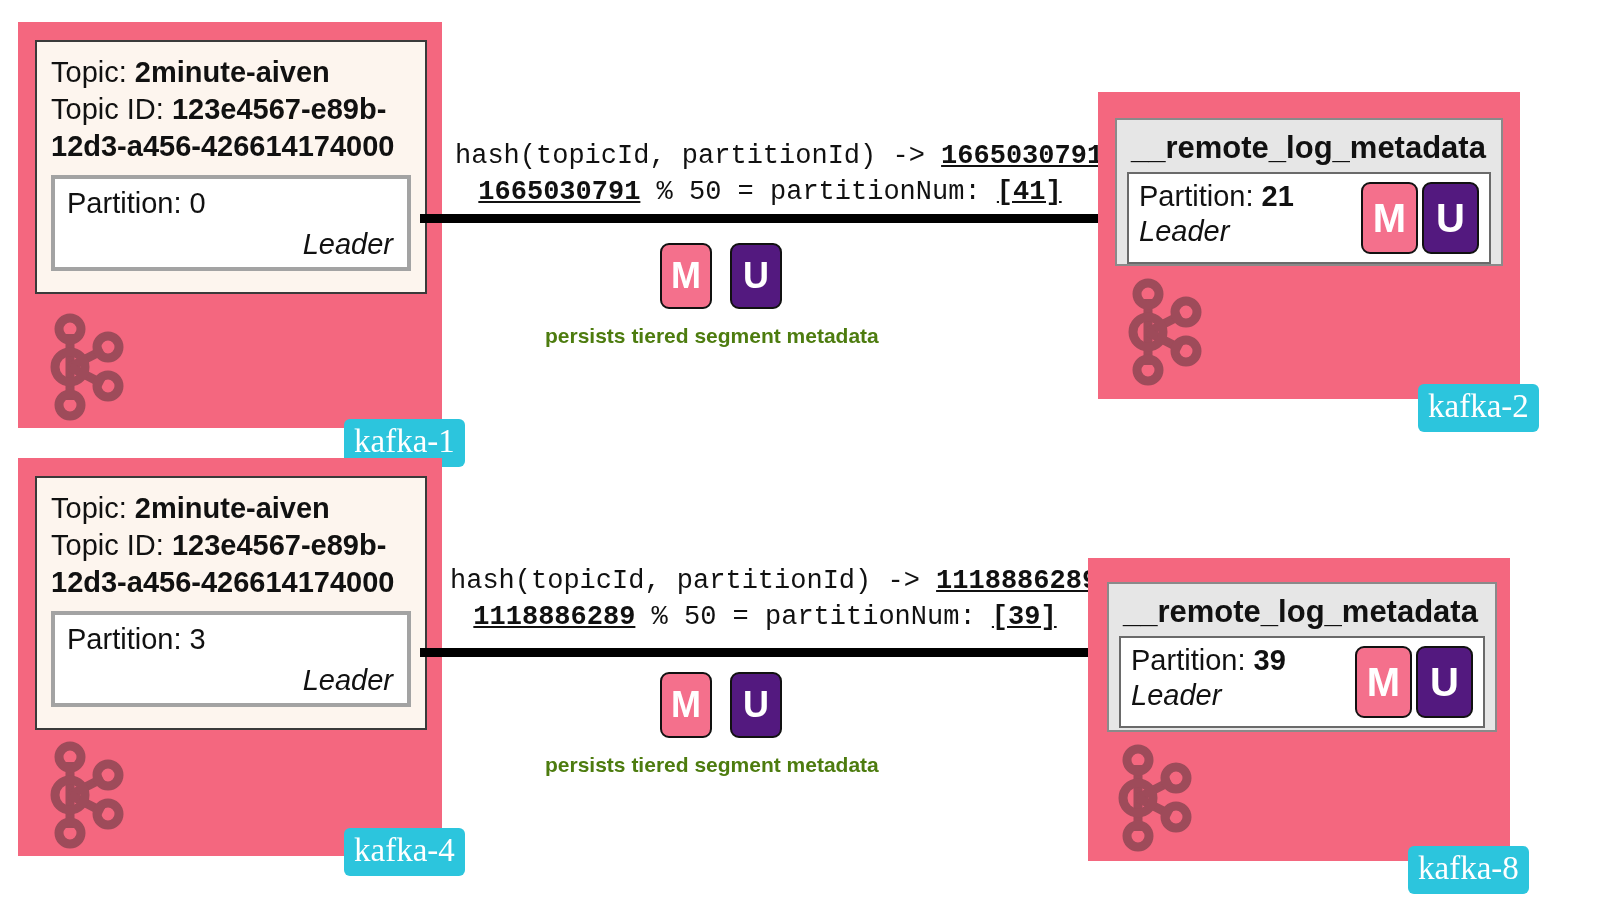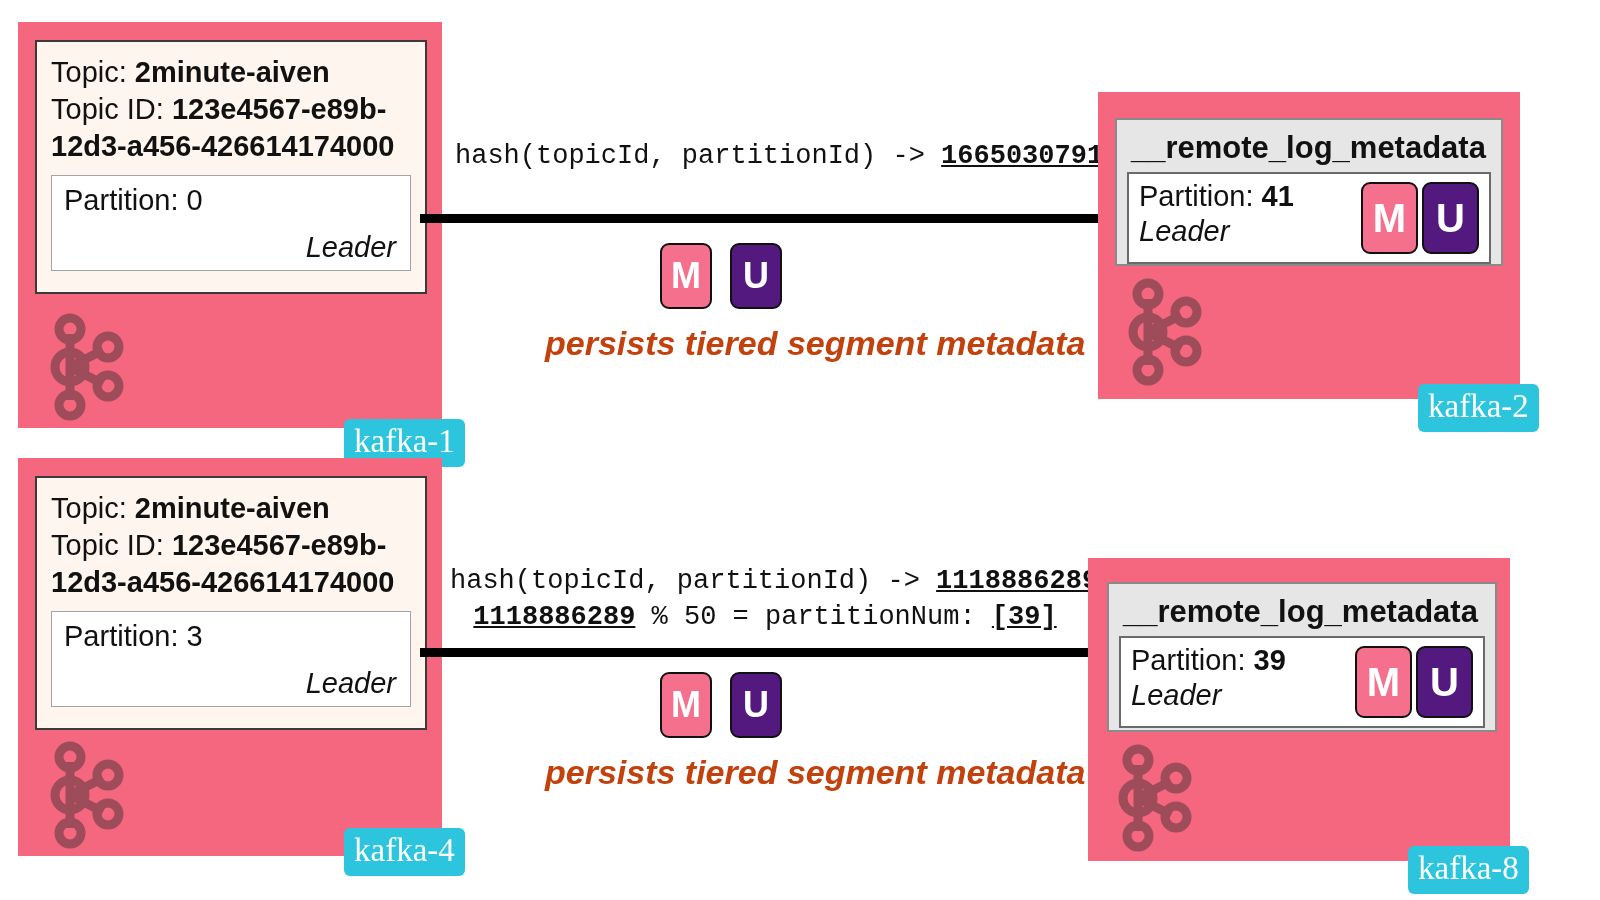--- a/index.html
+++ b/index.html
@@ -65,21 +65,21 @@
     font-size: 29px;
     line-height: 1.28;
     color: #111111;
   }
   .topic-id-wrap .val { font-weight: 700; }
 
   
   .partition-box {
     position: relative;
     background: #ffffff;
-    border: 1px solid #a3a3a3;
+    border: 4px solid #a3a3a3;
     box-sizing: border-box;
     margin-top: 10px;
     height: 96px;
     padding: 8px 12px;
   }
   .partition-label {
     font-size: 29px;
     color: #111111;
     white-space: nowrap;
   }
@@ -170,24 +170,23 @@
   .hash-line b { font-weight: 700; text-decoration: underline; }
   .hash-line.l2 { letter-spacing: 0px; }
 
   .mu-center {
     position: absolute;
     display: flex;
     gap: 18px;
   }
   .persist-caption {
     position: absolute;
-    font-size: 34px;
-    font-style: italic;
+    font-size: 21px;
     font-weight: 600;
-    color: #c2410c;
+    color: #4d7c0f;
     white-space: nowrap;
   }
 
   
   .arrow {
     position: absolute;
     height: 9px;
     background: #000000;
   }
   .arrow-head {
@@ -242,37 +241,40 @@
   <div class="node-badge" style="left:326px; top:397px;">kafka-1</div>
 </div>
 
 <div class="arrow" style="left:420px; top:214px; width:695px;"></div>
 <div class="arrow-head" style="left:1113px; top:202px;"></div>
 
 <div class="hash-block" style="left:455px; top:138px; width:630px;">
   <div class="hash-line l1">
     <span>hash(topicId, partitionId) -&gt; </span><b>1665030791</b>
   </div>
+  <div class="hash-line l2">
+    <b>1665030791</b><span> % 50 = partitionNum: </span><b>[41]</b>
+  </div>
 </div>
 
 <div class="mu-center" style="left:660px; top:243px;">
   <div class="mu-badge m mu-small">M</div>
   <div class="mu-badge u mu-small">U</div>
 </div>
 
 <div class="persist-caption" style="left:545px; top:324px;">persists tiered segment metadata</div>
 
 <div class="broker" style="left:1098px; top:92px; width:422px; height:307px;">
 
   <div class="rlm-card" style="left:17px; top:26px; width:388px; height:148px;">
     <div class="rlm-title">__remote_log_metadata</div>
     <div class="rlm-inner">
       <div class="rlm-part">
         <span>Partition:</span>
-        <span class="val">41</span>
+        <span class="val">21</span>
       </div>
       <div class="rlm-leader">Leader</div>
       <div class="mu-group inline-right">
         <div class="mu-badge m mu-large">M</div>
         <div class="mu-badge u mu-large">U</div>
       </div>
     </div>
   </div>
 
   <div class="kafka-logo" style="left:28px; top:185px;">

